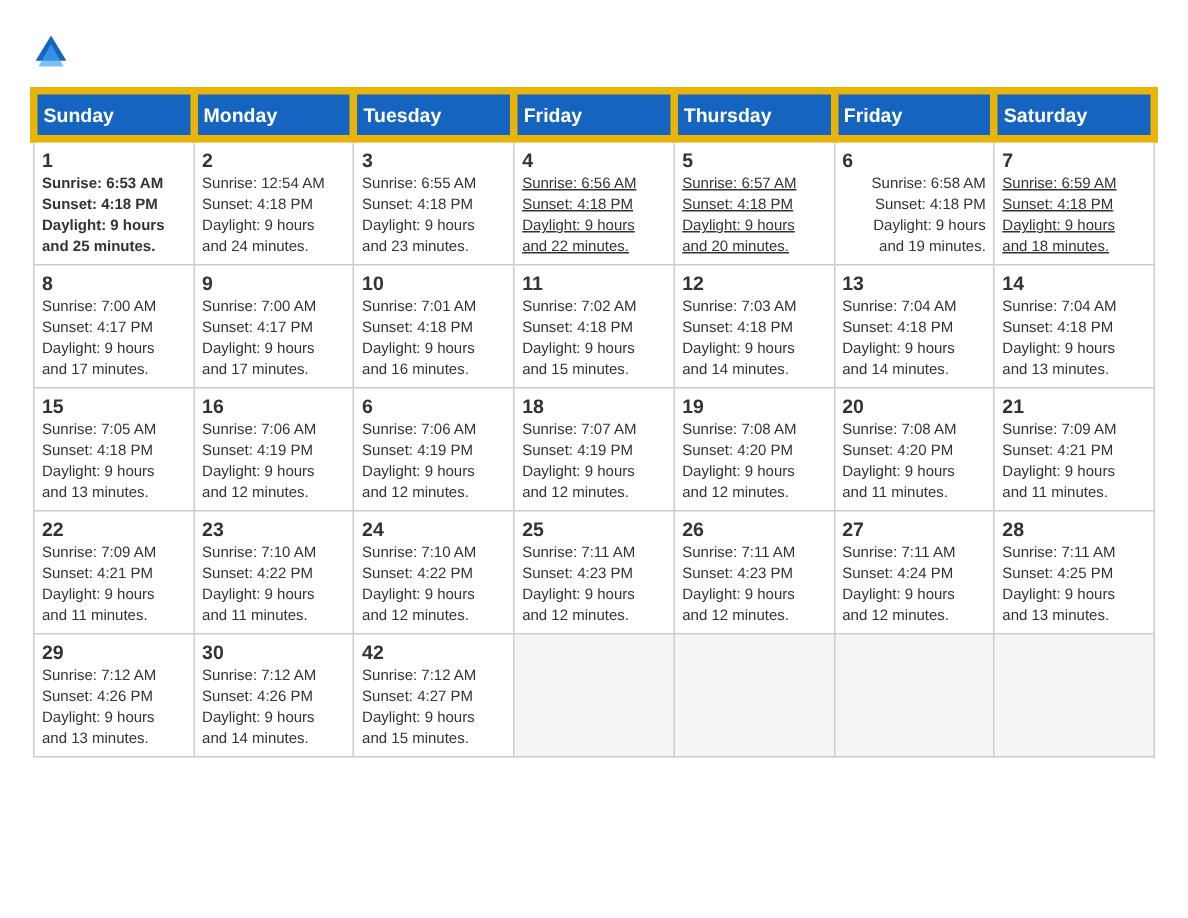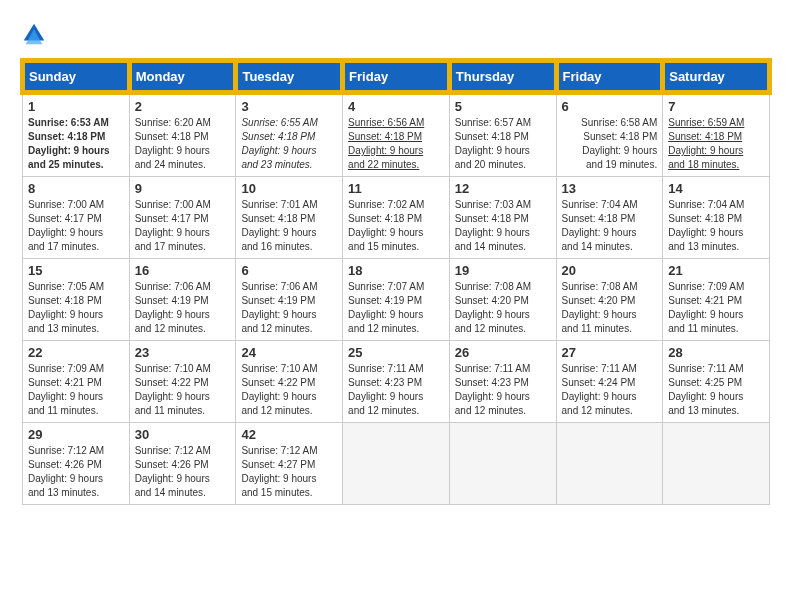--- a/index.html
+++ b/index.html
@@ -118,42 +118,42 @@
   <tr>
         <td>
           <span class="day-num">1</span>
           <div class="day-info" style="white-space: pre-line; font-weight: bold;">Sunrise: 6:53 AM
 Sunset: 4:18 PM
 Daylight: 9 hours
 and 25 minutes.</div>
         </td>
         <td>
           <span class="day-num">2</span>
-          <div class="day-info" style="white-space: pre-line;">Sunrise: 6:20 AM
+          <div class="day-info" style="white-space: pre-line;">Sunrise: 12:54 AM
 Sunset: 4:18 PM
 Daylight: 9 hours
 and 24 minutes.</div>
         </td>
         <td>
           <span class="day-num">3</span>
-          <div class="day-info" style="white-space: pre-line; font-style: italic;">Sunrise: 6:55 AM
+          <div class="day-info" style="white-space: pre-line;">Sunrise: 6:55 AM
 Sunset: 4:18 PM
 Daylight: 9 hours
 and 23 minutes.</div>
         </td>
         <td>
           <span class="day-num">4</span>
           <div class="day-info" style="white-space: pre-line; text-decoration: underline;">Sunrise: 6:56 AM
 Sunset: 4:18 PM
 Daylight: 9 hours
 and 22 minutes.</div>
         </td>
         <td>
           <span class="day-num">5</span>
-          <div class="day-info" style="white-space: pre-line;">Sunrise: 6:57 AM
+          <div class="day-info" style="white-space: pre-line; text-decoration: underline;">Sunrise: 6:57 AM
 Sunset: 4:18 PM
 Daylight: 9 hours
 and 20 minutes.</div>
         </td>
         <td>
           <span class="day-num">6</span>
           <div class="day-info" style="white-space: pre-line; text-align: right;">Sunrise: 6:58 AM
 Sunset: 4:18 PM
 Daylight: 9 hours
 and 19 minutes.</div>

